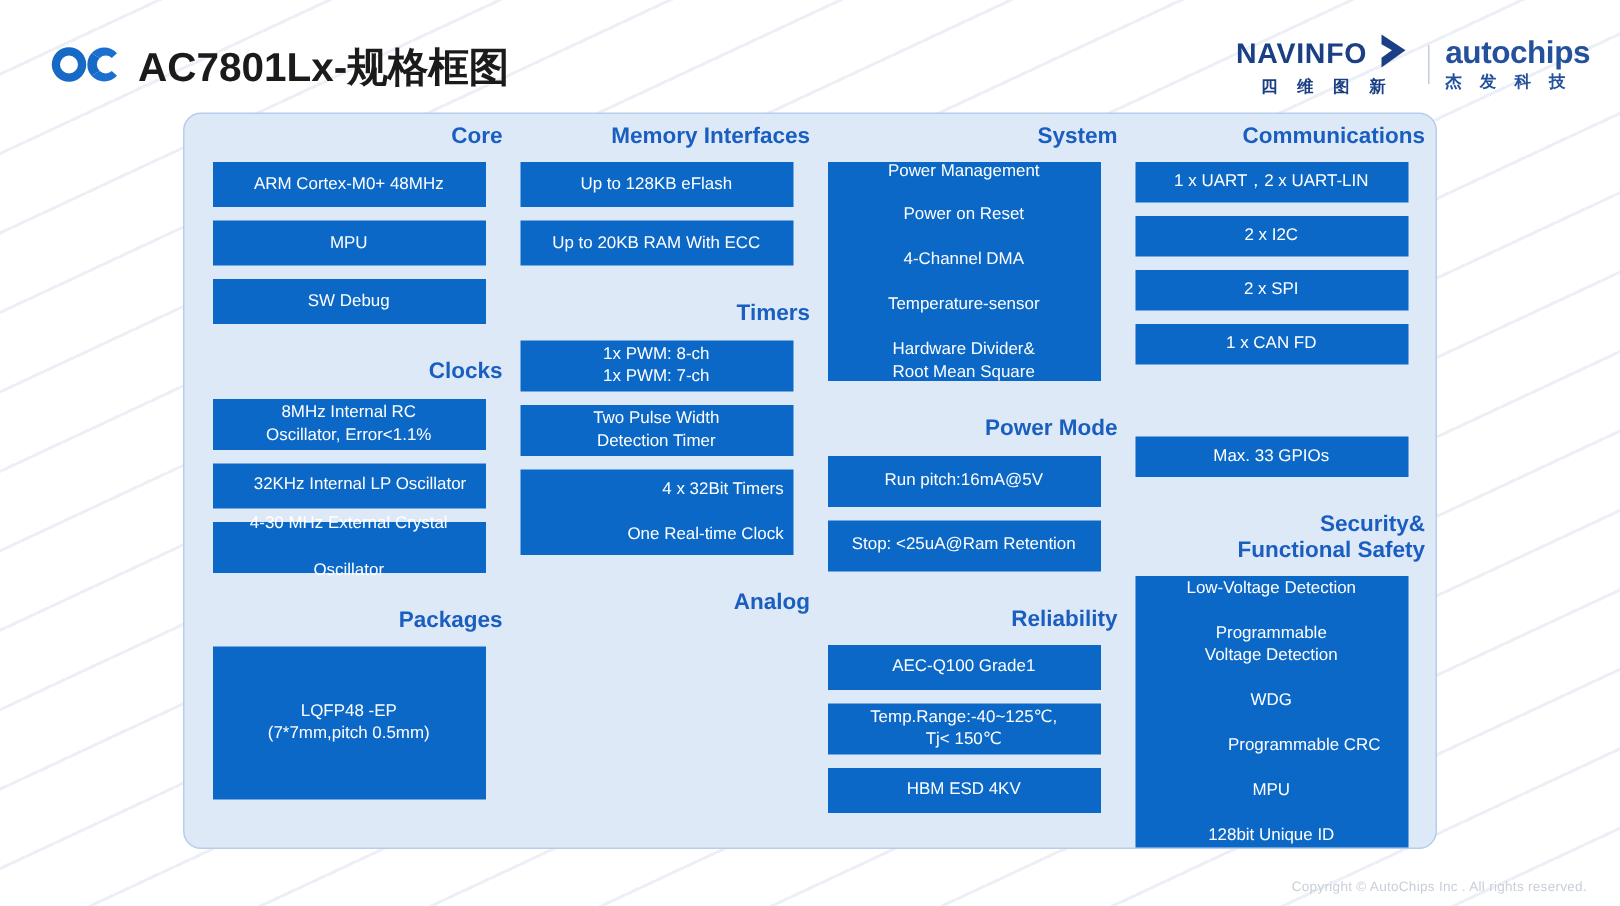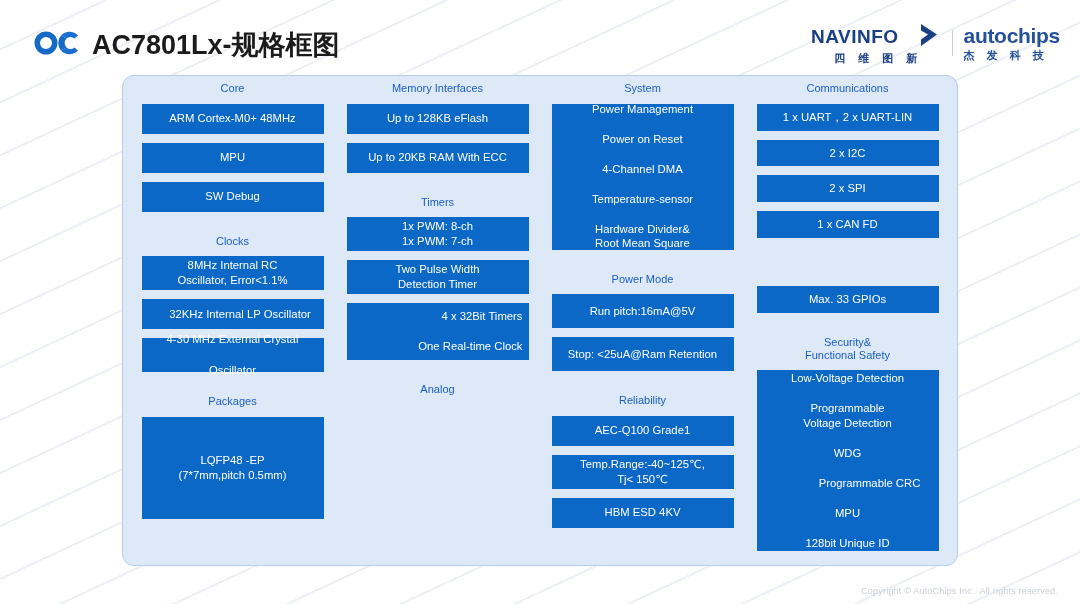--- a/index.html
+++ b/index.html
@@ -24,21 +24,21 @@
     position:absolute;left:33px;top:30px;
     width:48px;height:26px;
   }
   .title{
     position:absolute;left:92px;top:27px;
     font-size:27px;font-weight:bold;color:#1b1b1b;
     letter-spacing:0px;white-space:nowrap;
   }
   .brandbar{position:absolute;right:20px;top:22px;height:42px;display:flex;align-items:center;gap:11px;}
   .navinfo{display:flex;flex-direction:column;align-items:center;line-height:1;}
-  .navinfo-row{display:flex;align-items:center;gap:20px;}
+  .navinfo-row{display:flex;align-items:center;gap:7px;}
   .navinfo-en{
     font-size:19px;font-weight:bold;color:#1b3f84;letter-spacing:0.5px;
   }
   .navinfo-chev{display:block;}
   .navinfo-cn{
     font-size:11px;color:#1b3f84;letter-spacing:5px;margin-top:3px;font-weight:bold;
     margin-right:-5px;
   }
   .vdiv{width:1px;height:26px;background:#c3ccdb;}
   .autochips{display:flex;flex-direction:column;line-height:1;}
@@ -59,23 +59,23 @@
     gap:0px;
   }
   .col{
     width:205px;
     display:flex;flex-direction:column;align-items:center;
     box-sizing:border-box;
   }
 
   .sec-title{
     color:#1a5fc0;
-    font-weight:normal;
-    font-size:11px;
-    text-align:center;
+    font-weight:bold;
+    font-size:15px;
+    text-align:right;
     line-height:1.15;
     width:100%;
   }
   .box{
     background:#0b68c7;
     color:#ffffff;
     width:182px;
     box-sizing:border-box;
     display:flex;flex-direction:column;align-items:center;justify-content:center;
     text-align:center;

